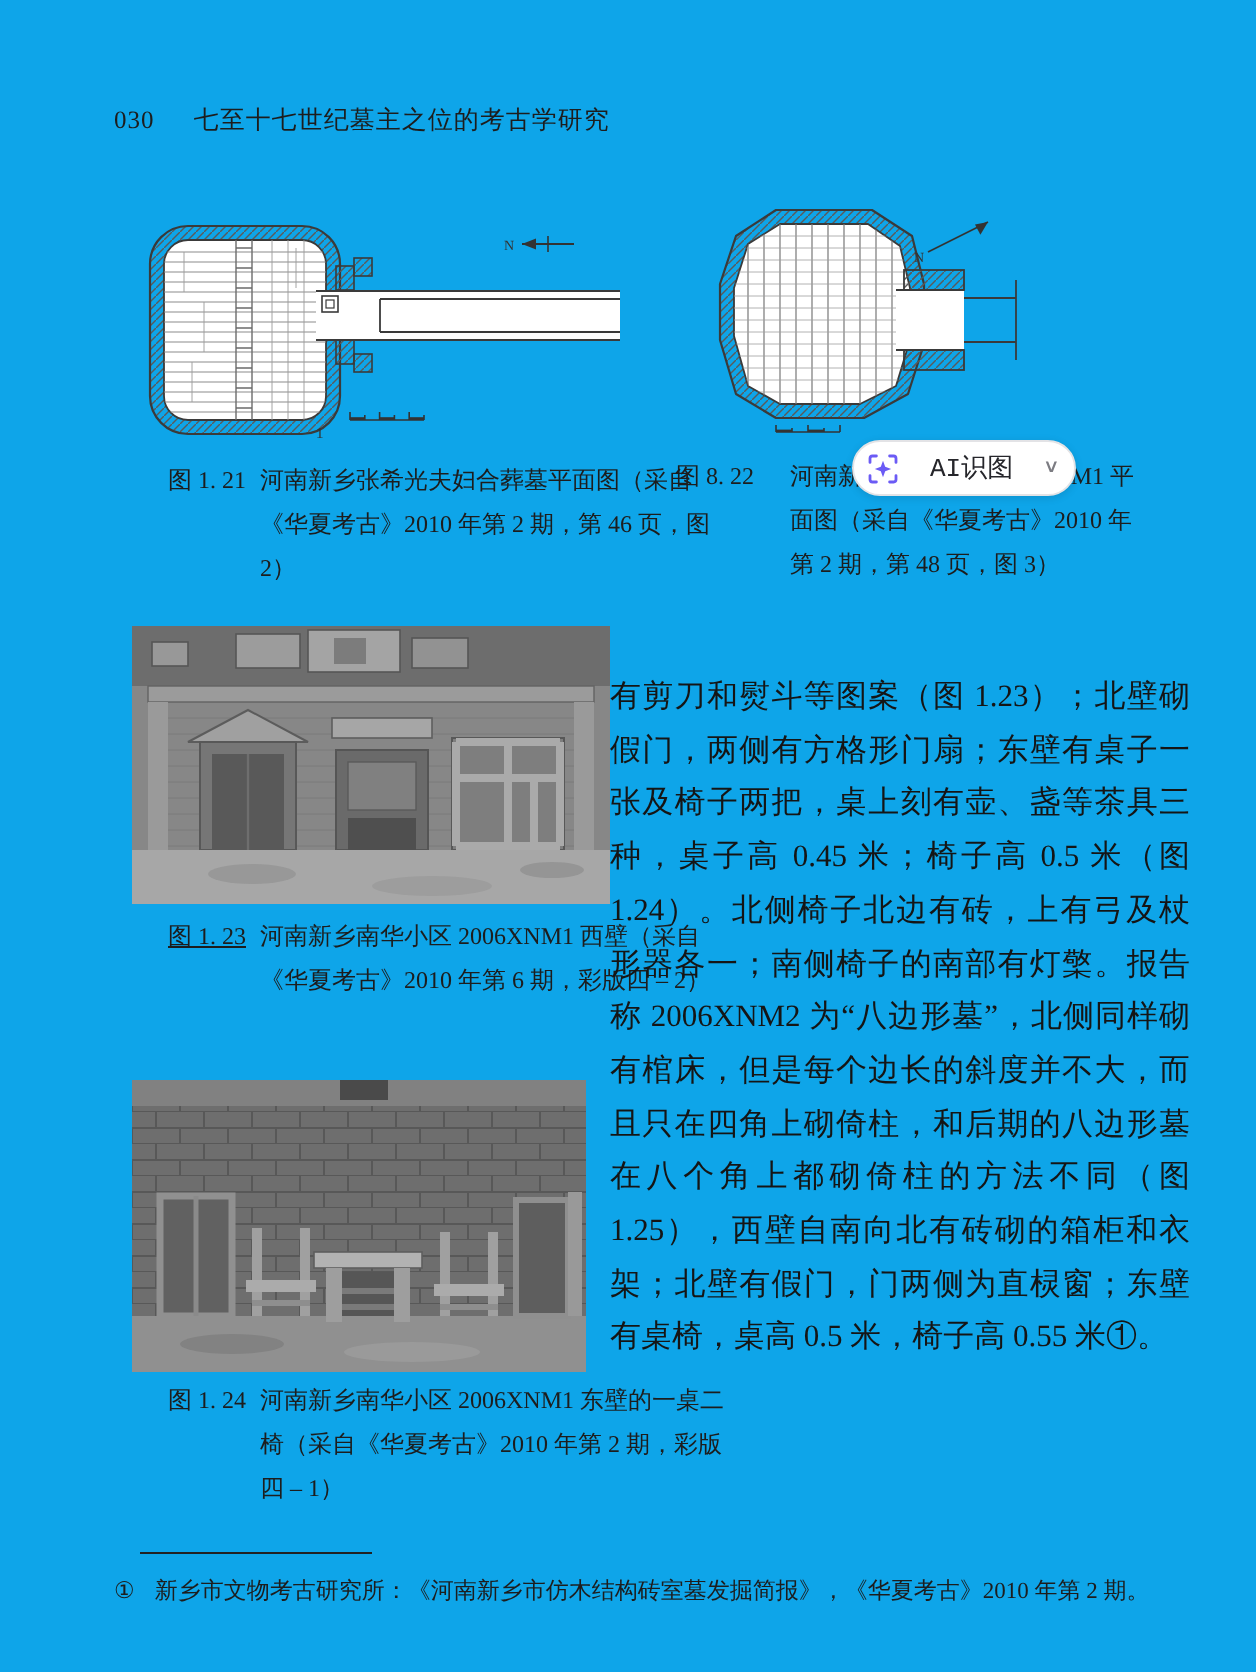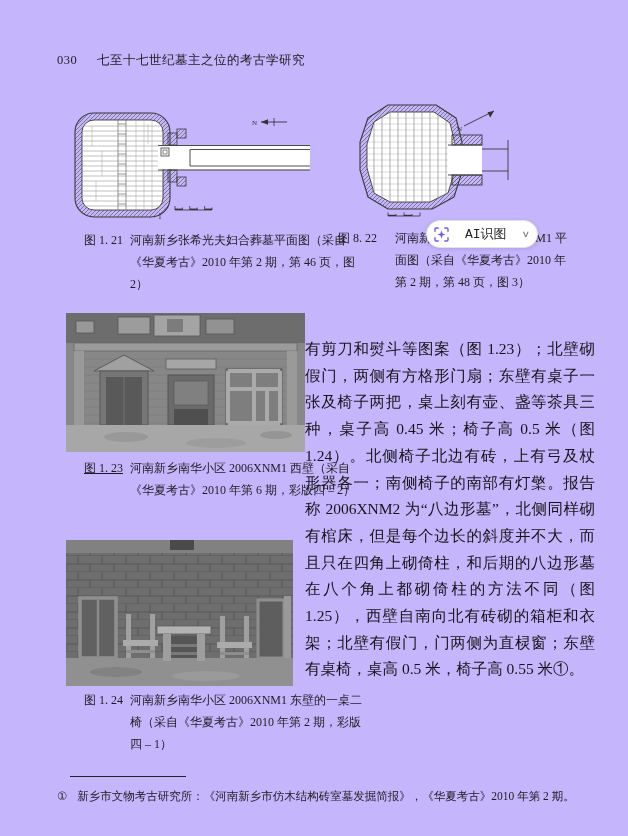--- a/index.html
+++ b/index.html
@@ -1,17 +1,17 @@
 <!DOCTYPE html>
 <html><head>
 <meta charset="utf-8">
 <style>
   html,body{margin:0;padding:0;background:#ffffff;}
   .page{
-    position:relative;width:628px;height:836px;background:#c4b5fd;overflow:hidden;
+    position:relative;width:628px;height:836px;background:#0ea5e9;overflow:hidden;
     font-family:"Liberation Serif","DejaVu Serif",serif;color:#212121;
   }
   
   .header{position:absolute;left:57px;top:52px;font-size:12.5px;letter-spacing:.5px;color:#1d1d1d;}
   .header .pageno{margin-right:16px;font-family:"Liberation Serif",serif;}
   
   .cap{position:absolute;font-size:12px;line-height:22px;color:#1d1d1d;}
   .cap121{left:84px;top:229px;width:238px;padding-left:46px;}
   .cap121 .cap-label{display:inline-block;width:46px;margin-left:-46px;}
   .cap122{left:338px;top:227px;width:180px;padding-left:57px;}

